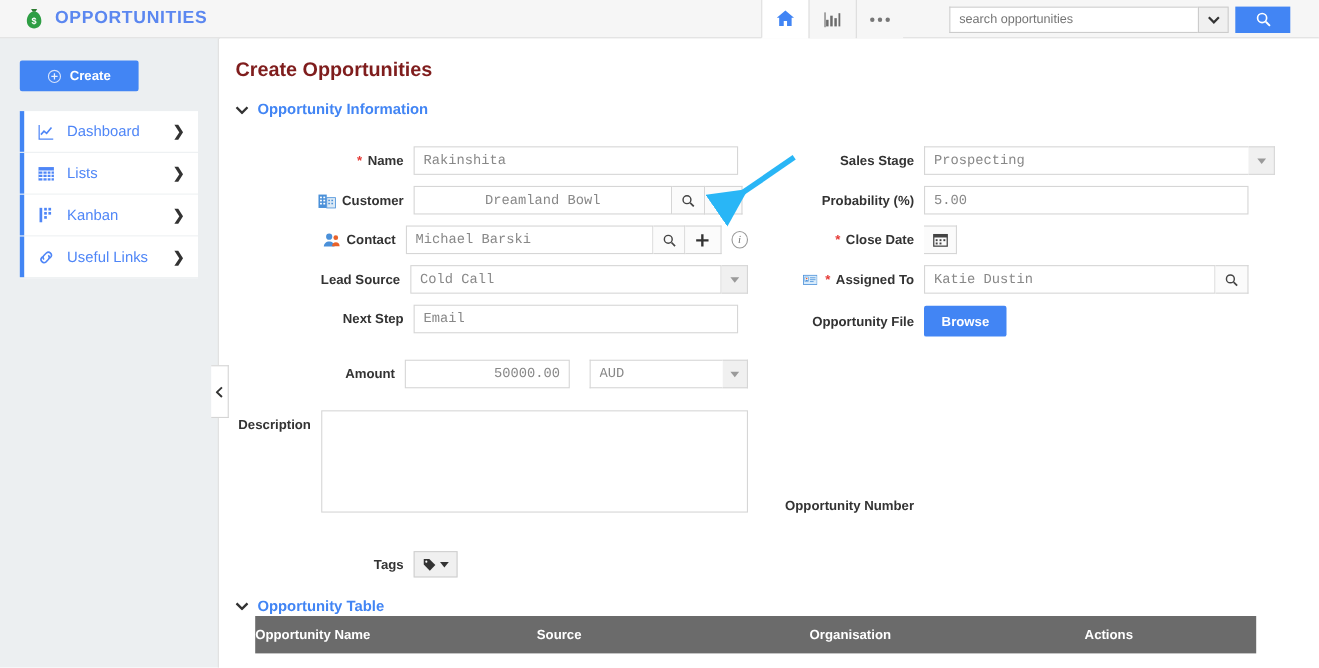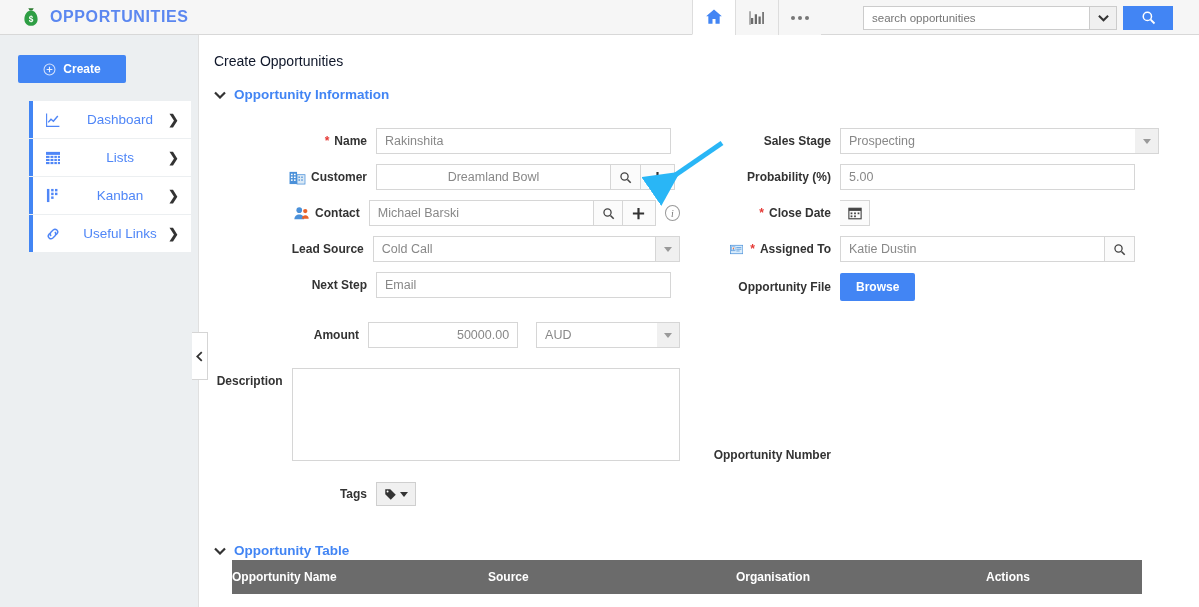--- a/index.html
+++ b/index.html
@@ -59,21 +59,21 @@
     background: #eceff1;
     border-right: 1px solid #e0e0e0;
   }
   .create-btn {
     margin: 20px 0 0 18px; width: 108px; height: 28px;
     background: #4285f4; color: #fff; border: none; border-radius: 2px;
     font-size: 12px; font-weight: bold; cursor: pointer;
     display: flex; align-items: center; justify-content: center; gap: 7px;
     font-family: "Liberation Sans", sans-serif;
   }
-  .nav { margin-top: 18px; padding-left: 29px; text-align: center; }
+  .nav { margin-top: 18px; padding-left: 18px; }
   .nav-item {
     position: relative; display: flex; align-items: center;
     width: 162px; height: 38px; background: #fff; margin-bottom: 0px;
     border-bottom: 1px solid #eceff1;
     cursor: pointer;
   }
   .nav-item::before {
     content: ""; position: absolute; left: 0; top: 0; width: 4px; height: 100%;
     background: #4285f4;
   }
@@ -86,21 +86,21 @@
     background: #ffffff; border: 1px solid #d5d5d5; border-left: none;
     display: flex; align-items: center; justify-content: center;
     font-size: 11px; color: #444; cursor: pointer; z-index: 6;
   }
 
   
   .main {
     position: absolute; left: 200px; top: 35px; width: 999px; height: 572px;
     background: #fff; overflow: hidden;
   }
-  .page-title { font-size: 14px; color: #0f172a; margin: 18px 0 0 14px; }
+  .page-title { font-size: 18px; color: #7f1d1d; margin: 18px 0 0 14px; font-weight: bold; }
   .section-head {
     display: flex; align-items: center; gap: 8px;
     margin: 18px 0 0 14px; color: #4285f4; font-size: 13.5px; font-weight: bold;
     cursor: pointer;
   }
   .section-head .chev { color: #333; font-size: 12px; }
 
   .form-cols { position: relative; margin-top: 8px; }
 
   .row {
@@ -108,21 +108,21 @@
   }
   .lbl {
     font-size: 12px; font-weight: bold; color: #333;
     text-align: right; padding-right: 9px; white-space: nowrap;
     display: flex; align-items: center; justify-content: flex-end; gap: 5px;
   }
   .req { color: #e53935; font-weight: bold; font-size: 12px; }
 
   input.fld, textarea.fld {
     border: 1px solid #d6d6d6; background: #fff; color: #888;
-    font-size: 12.5px; font-family: Liberation Sans, sans-serif;
+    font-size: 12.5px; font-family: Liberation Mono, monospace;
     height: 26px; padding: 0 8px; outline: none;
   }
   textarea.fld { height: auto; padding: 6px 8px; resize: none; }
   input.fld.disabled { background: #f0f0f0; color: #999; }
 
   .btn-sq {
     width: 30px; height: 26px; border: 1px solid #d6d6d6; border-left: none;
     background: #fbfbfb; display: flex; align-items: center; justify-content: center;
     cursor: pointer; font-size: 13px; color: #444;
   }
@@ -395,21 +395,21 @@
           </div>
       </div>
 
       <div class="row" style="margin-top:20px; align-items:flex-start">
         <div class="lbl" style="width:176px; height:26px">
           <span>Description</span>
         </div>
         <textarea class="fld" style="width: 766px; height: 93px;"></textarea>
       </div>
 
-      <div class="row" style="margin-top:21px">
+      <div class="row" style="margin-top:35px">
         <div class="lbl" style="width:176px">
           <span>Tags</span>
         </div>
         <div class="tag-btn">
           <svg width="13" height="13" viewBox="0 0 16 16">
             <path d="M1.5 1.5h6.2l6.8 6.8-6.2 6.2L1.5 7.7z" fill="#333"></path>
             <circle cx="4.4" cy="4.4" r="1.2" fill="#fff"></circle>
           </svg>
           <span class="ar" style="border-left:4px solid transparent;border-right:4px solid transparent;border-top:5px solid #333;display:block"></span>
         </div>

